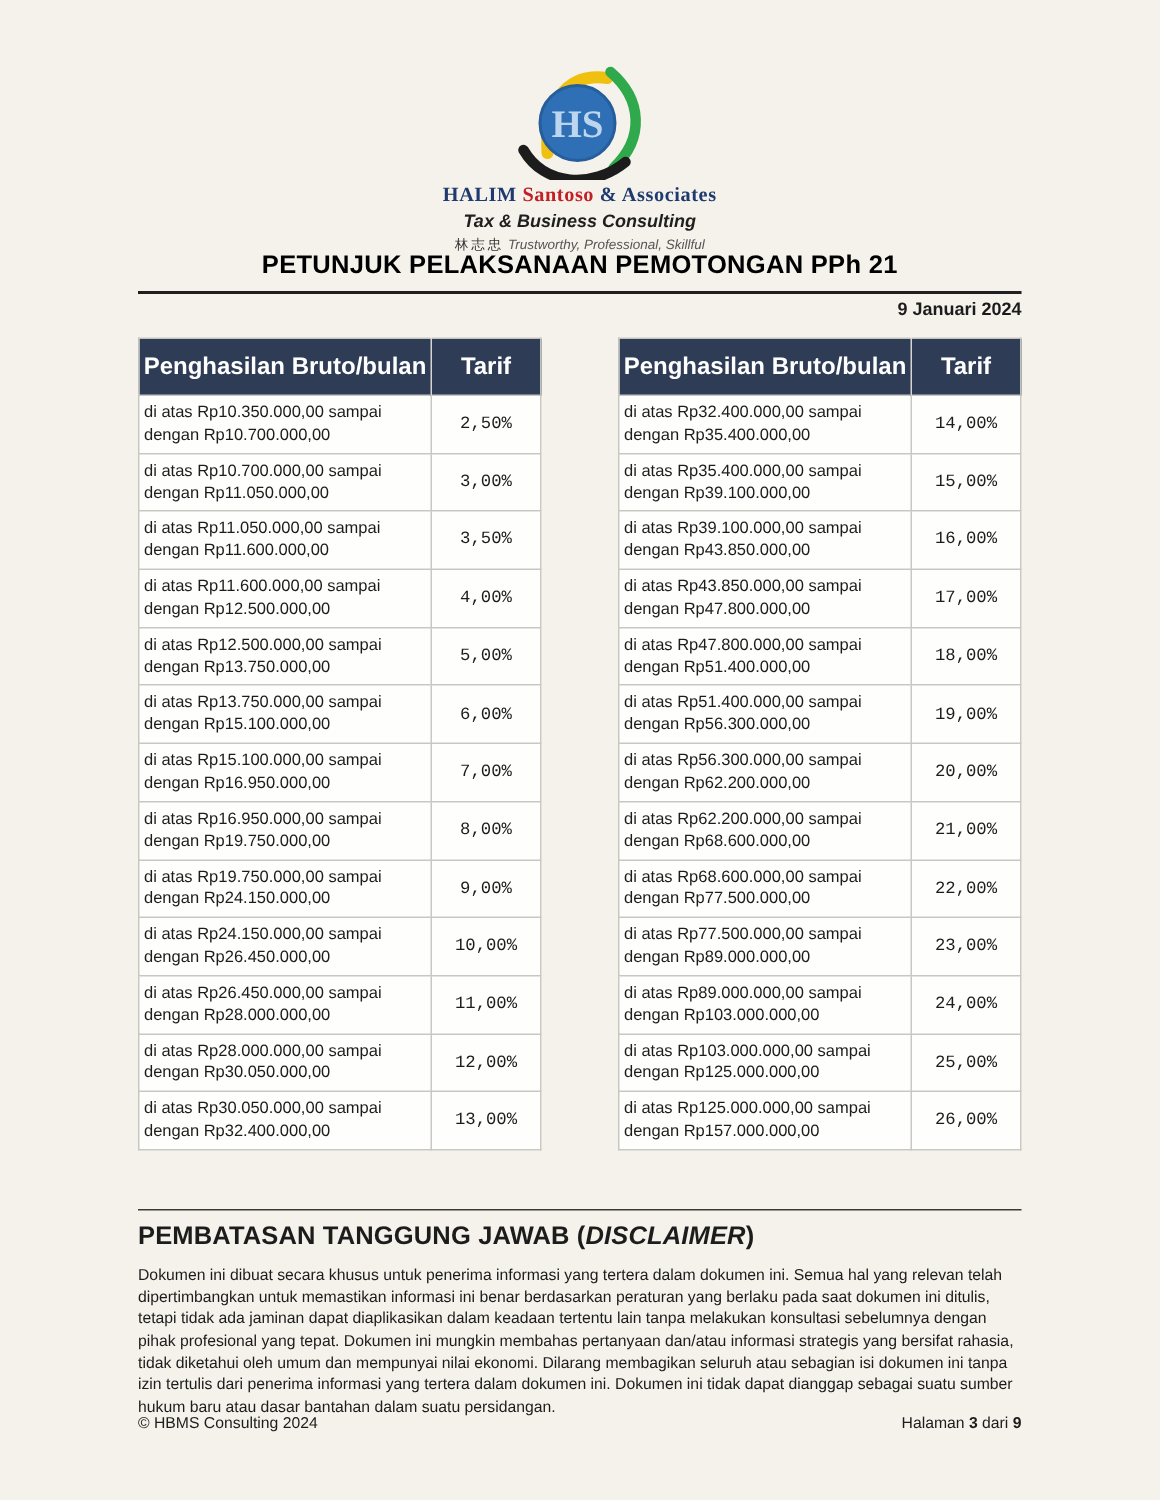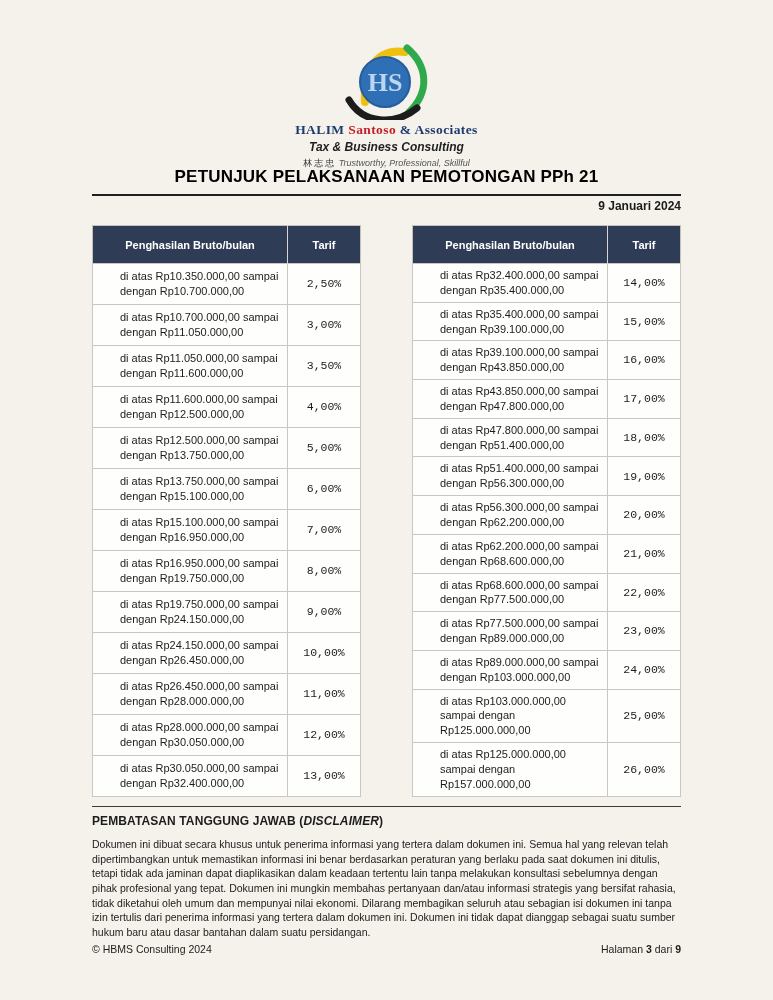--- a/index.html
+++ b/index.html
@@ -41,39 +41,39 @@
 
   
   .tables-wrap { position:absolute; top:225px; left:92px; width:589px; display:flex; gap:51px; }
   table.rate-table {
     border-collapse:collapse; width:269px;
     background:#fefefd;
     border:1px solid #c4c2bc;
   }
   .rate-table th {
     background:#2e3c55; color:#ffffff;
-    font-size:11px; font-weight:600;
+    font-size:16px; font-weight:600;
     height:38px; vertical-align:middle;
   }
   .rate-table th.h-tarif { border-left:1px solid #d8d6d0; width:73px; }
   .rate-table td {
     border:1px solid #c9c7c2;
     font-size:11px; line-height:1.35;
     height:38px; vertical-align:middle;
     background:#fefefd;
   }
-  .rate-table td.c-bruto { padding:4px 8px 4px 27px; }
+  .rate-table td.c-bruto { padding:4px 8px 4px 3px; }
   .rate-table td.c-tarif { text-align:center; font-size:11.5px; width:73px;font-family:Liberation Mono, monospace; }
 
   
   .disclaimer-block {
     position:absolute; top:806px; left:92px; width:589px;
     border-top:1.5px solid #3a3a3a; padding-top:7px;
   }
-  .disc-heading { font-size:12px; font-weight:bold; letter-spacing:.1px; }
+  .disc-heading { font-size:17px; font-weight:bold; letter-spacing:.1px; }
   .disc-heading em { font-style:italic; }
   .disc-body { font-size:10.5px; line-height:1.4; margin-top:9px; color:#1c1c1c; }
 
   
   .footer {
     position:absolute; top:943px; left:92px; width:589px;
     display:flex; justify-content:space-between; font-size:10.5px;
   }
 </style>
 </head>

